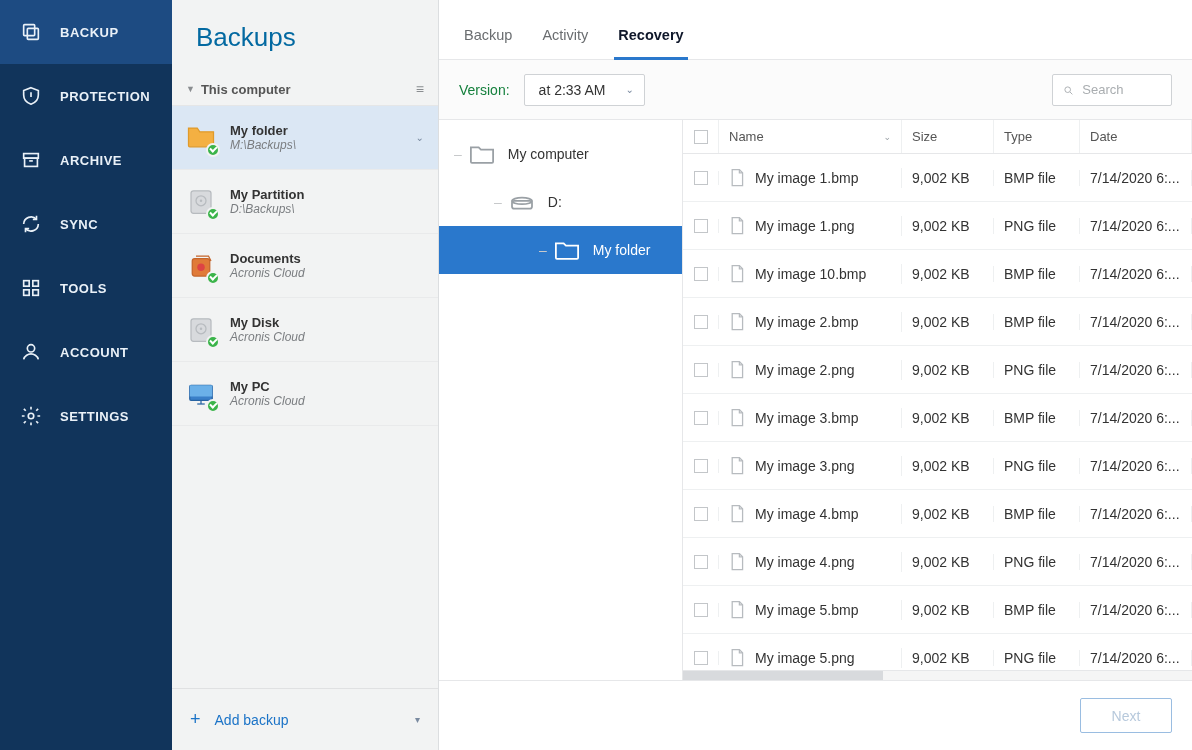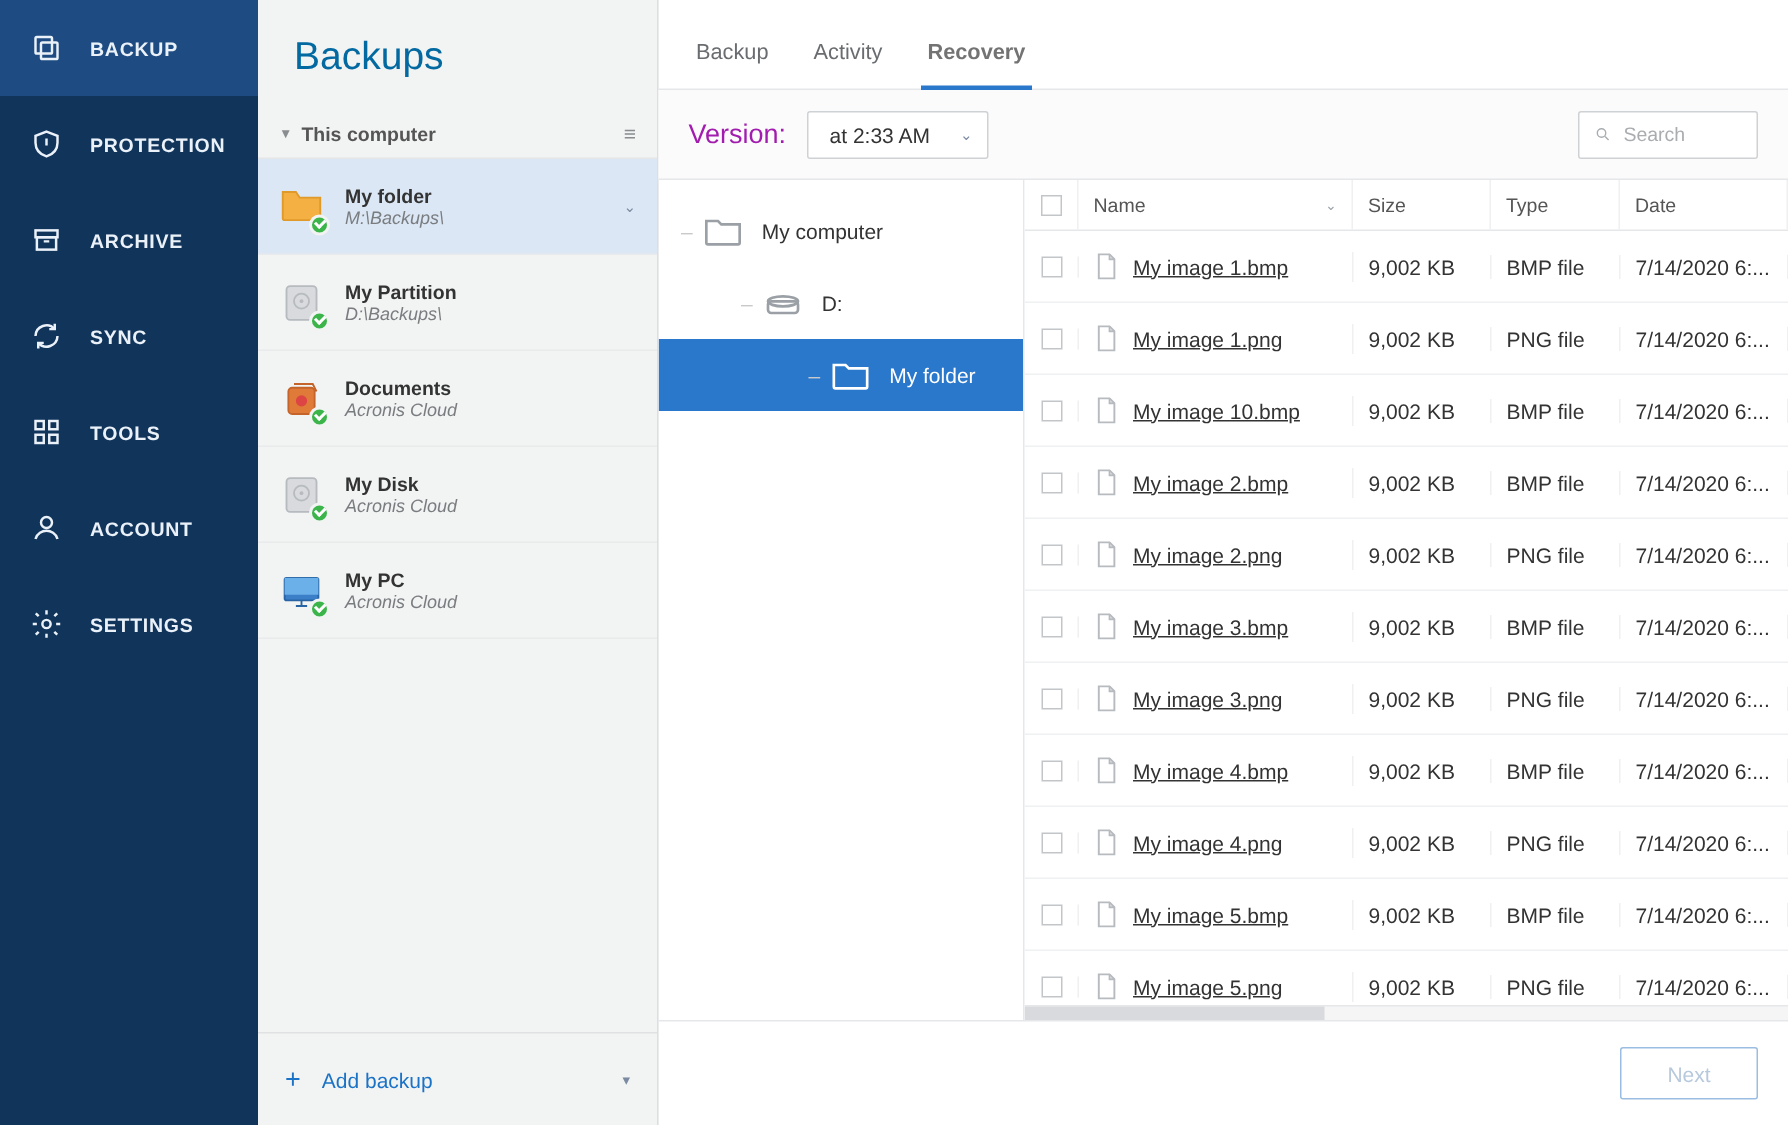--- a/index.html
+++ b/index.html
@@ -99,34 +99,34 @@
     border-bottom:1px solid #e6e7e9;
     gap:30px;
   }
   .tab {
     padding-bottom:16px;
     font-size:14.5px;
     color:#6a6d70;
     cursor:pointer;
     position:relative;
   }
-  .tab.active { color:#737373; font-weight:600; }
+  .tab.active { color:#0f172a; font-weight:600; }
   .tab.active:after {
     content:""; position:absolute; left:-4px; right:-4px; bottom:-1px; height:3px; background:#2a78cc;
   }
 
   .toolbar {
     height:60px;
     background:#fbfbfb;
     border-bottom:1px solid #e6e7e9;
     display:flex; align-items:center;
     padding:0 20px;
     gap:14px;
   }
-  .toolbar-label { color:#a21caf; font-size:18px; }
+  .toolbar-label { color:#15803d; font-size:14px; }
   .version-select {
     display:flex; align-items:center;
     border:1px solid #cfd2d5;
     background:#fff;
     height:32px;
     padding: 0 10px 0 14px;
     font-size:14px; color:#333;
     gap:20px;
     cursor:pointer;
     border-radius:2px;
@@ -188,21 +188,21 @@
   .c-size { width:92px; }
   .c-type { width:86px; }
   .c-date { width:112px; }
   .sort-caret { margin-left:auto; font-size:9px; color:#9aa0a5; }
 
   .frows { flex:1; overflow:auto; }
   .frow {
     display:flex; height:48px; border-bottom:1px solid #eef0f1;
     font-size:14px; color:#333; align-items:center;
   }
-  .frow .c-name { gap:10px;text-decoration:underline; }
+  .frow .c-name { gap:10px; }
   .chk { width:14px; height:14px; border:1px solid #c3c6c9; background:#fff; }
   .doc-icon { width:16px; height:20px; }
   .doc-icon svg { stroke:#b7bbbf; fill:none; stroke-width:1.6; }
 
   .hscroll {
     height:10px; border-top:1px solid #e6e7e9; background:#f5f5f5;
     position:relative;
   }
   .hscroll:before {
     content:""; position:absolute; left:0; top:0; height:100%; width:200px; background:#d8dadd;

